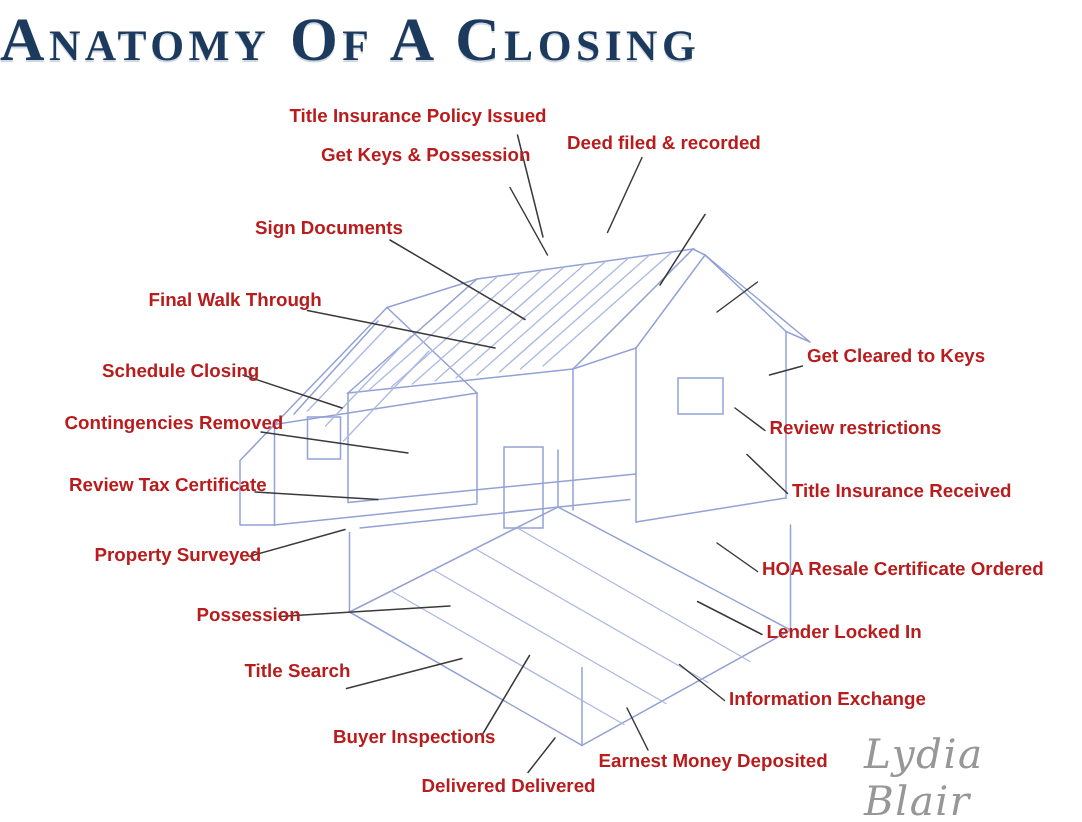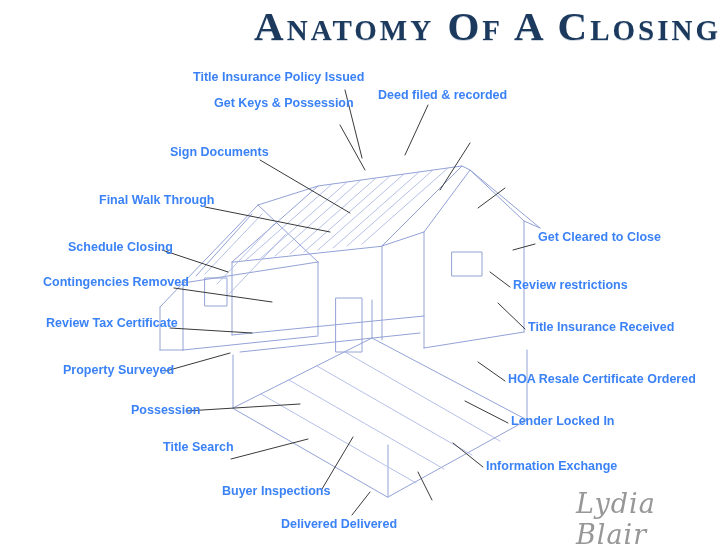--- a/index.html
+++ b/index.html
@@ -7,34 +7,34 @@
     position:relative;
     width:721px; height:548px;
     background:#ffffff;
     overflow:hidden;
     font-family:"Liberation Sans", sans-serif;
   }
   .title {
     position:absolute;
     top:2px; left:0;
     width:721px;
-    text-align:right;
+    text-align:left;
     font-family:"Liberation Serif", serif;
     font-variant:small-caps;
     font-weight:bold;
     font-size:41px;
     letter-spacing:3px;
     color:#1c3a5e;
     text-shadow:0 1px 0 rgba(120,140,170,.35);
     white-space:nowrap;
   }
   .label {
     position:absolute;
     font:600 12.5px "Liberation Sans", sans-serif;
-    color:#3b82f6;
+    color:#b91c1c;
     white-space:nowrap;
   }
   .signature {
     position:absolute;
     left:576px; top:488px;
     font-family:"DejaVu Serif", serif;
     font-style:italic;
     font-size:27px;
     letter-spacing:1px;
     color:#979797;
@@ -128,30 +128,31 @@
       <path d="M432,500 L418,472"></path>
       <path d="M352,515 L370,492"></path>
     </g>
   </svg>
 
   <div class="label" style="left:193px;top:70px">Title Insurance Policy Issued</div>
   <div class="label" style="left:378px;top:88px">Deed filed &amp; recorded</div>
   <div class="label" style="left:214px;top:96px">Get Keys &amp; Possession</div>
   <div class="label" style="left:170px;top:145px">Sign Documents</div>
   <div class="label" style="left:99px;top:193px">Final Walk Through</div>
-  <div class="label" style="left:538px;top:230px">Get Cleared to Close</div>
+  <div class="label" style="left:538px;top:230px">Get Cleared to Keys</div>
   <div class="label" style="left:68px;top:240px">Schedule Closing</div>
   <div class="label" style="left:43px;top:275px">Contingencies Removed</div>
   <div class="label" style="left:513px;top:278px">Review restrictions</div>
   <div class="label" style="left:46px;top:316px">Review Tax Certificate</div>
   <div class="label" style="left:528px;top:320px">Title Insurance Received</div>
   <div class="label" style="left:63px;top:363px">Property Surveyed</div>
   <div class="label" style="left:508px;top:372px">HOA Resale Certificate Ordered</div>
   <div class="label" style="left:131px;top:403px">Possession</div>
   <div class="label" style="left:511px;top:414px">Lender Locked In</div>
   <div class="label" style="left:163px;top:440px">Title Search</div>
   <div class="label" style="left:486px;top:459px">Information Exchange</div>
   <div class="label" style="left:222px;top:484px">Buyer Inspections</div>
+  <div class="label" style="left:399px;top:500px">Earnest Money Deposited</div>
   <div class="label" style="left:281px;top:517px">Delivered Delivered</div>
 
   <div class="signature">Lydia Blair</div>
 
 </div>
 
 </body></html>

